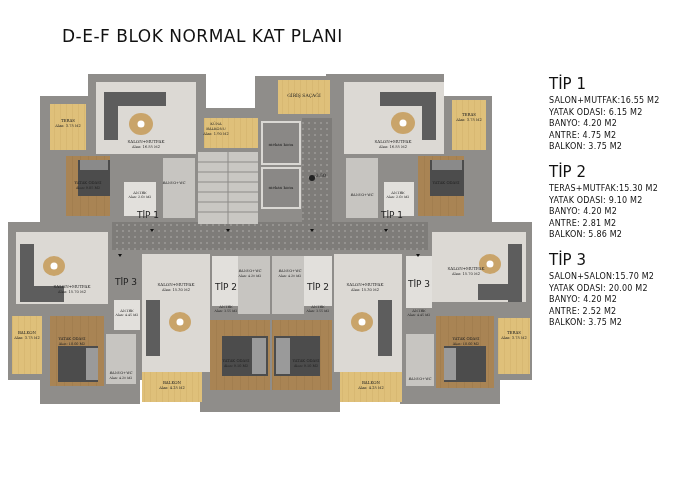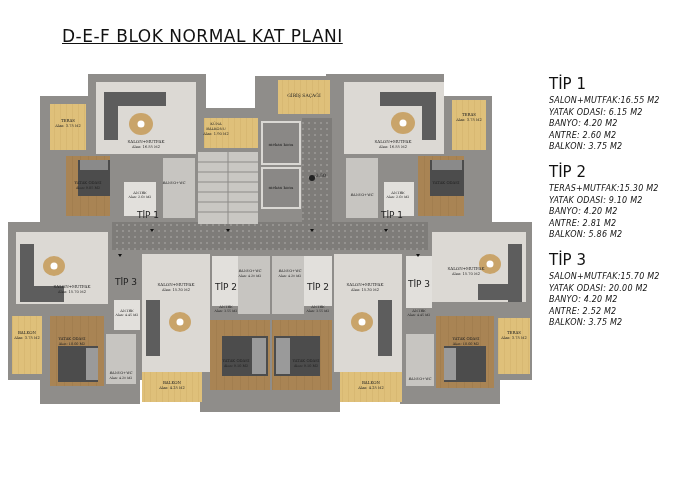--- a/index.html
+++ b/index.html
@@ -1,20 +1,20 @@
 <!DOCTYPE html>
 <html><head>
 <meta charset="utf-8">
 <style>
   html,body{margin:0;padding:0;background:#ffffff;}
   body{width:679px;height:480px;position:relative;overflow:hidden;font-family:"DejaVu Sans",sans-serif;}
-  .title{position:absolute;left:62px;top:26px;font-size:17px;letter-spacing:0.5px;color:#111;font-family:"DejaVu Sans",sans-serif;text-decoration:underline;}
+  .title{position:absolute;left:62px;top:26px;font-size:17px;letter-spacing:0.5px;color:#111;font-family:"DejaVu Sans",sans-serif;}
   .legend{position:absolute;left:549px;color:#111;}
   .legend .tip{font-size:15px;line-height:17px;margin-bottom:2px;}
-  .legend .row{font-size:8px;line-height:11.5px;letter-spacing:0.2px;font-style:italic;}
+  .legend .row{font-size:8px;line-height:11.5px;letter-spacing:0.2px;}
   .plan{position:absolute;left:0;top:0;width:540px;height:480px;}
   .lbl{font-family:"DejaVu Serif",serif;fill:#222;}
   .tiplbl{font-family:"DejaVu Sans",sans-serif;fill:#222;}
 </style>
 </head>
 <body>
 
 <div class="title">D-E-F BLOK NORMAL KAT PLANI</div>
 
 <svg class="plan" viewBox="0 0 540 480" xmlns="http://www.w3.org/2000/svg">
@@ -229,31 +229,31 @@
     <polygon points="118,254 122,254 120,257"></polygon>
     <polygon points="416,254 420,254 418,257"></polygon>
   </g>
 </svg>
 
 <div class="legend" style="top:76px;">
   <div class="tip">TİP 1</div>
   <div class="row">SALON+MUTFAK:16.55 M2</div>
   <div class="row">YATAK ODASI: 6.15 M2</div>
   <div class="row">BANYO: 4.20 M2</div>
-  <div class="row">ANTRE: 2.60 M2</div>
+  <div class="row">ANTRE: 4.75 M2</div>
   <div class="row">BALKON: 3.75 M2</div>
 </div>
 <div class="legend" style="top:164px;">
   <div class="tip">TİP 2</div>
   <div class="row">TERAS+MUTFAK:15.30 M2</div>
   <div class="row">YATAK ODASI: 9.10 M2</div>
   <div class="row">BANYO: 4.20 M2</div>
   <div class="row">ANTRE: 2.81 M2</div>
   <div class="row">BALKON: 5.86 M2</div>
 </div>
 <div class="legend" style="top:252px;">
   <div class="tip">TİP 3</div>
-  <div class="row">SALON+MUTFAK:15.70 M2</div>
+  <div class="row">SALON+SALON:15.70 M2</div>
   <div class="row">YATAK ODASI: 20.00 M2</div>
   <div class="row">BANYO: 4.20 M2</div>
   <div class="row">ANTRE: 2.52 M2</div>
   <div class="row">BALKON: 3.75 M2</div>
 </div>
 
 </body></html>

